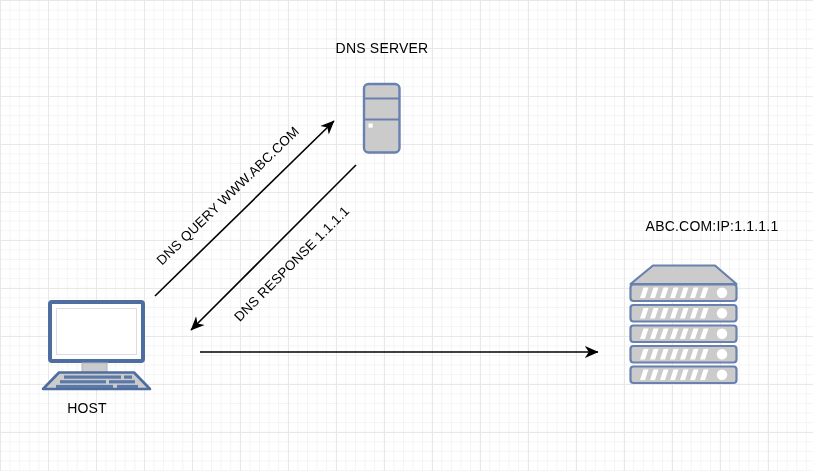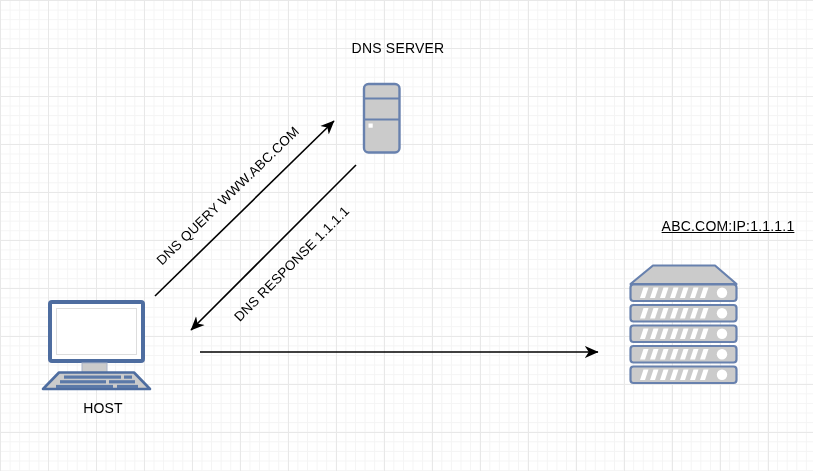--- a/index.html
+++ b/index.html
@@ -32,38 +32,37 @@
   .lbl {
     position: absolute;
     white-space: nowrap;
     color: #000000;
     font-size: 14px;
     letter-spacing: 0.2px;
     line-height: 1;
   }
   .node-label {
     transform: translateX(-50%);
-    margin-left: 16px;
   }
   .edge-label {
     font-size: 13.5px;
   }
   .edge-label.query {
     left: 228px;
     top: 196px;
     transform: translate(-50%, -50%) rotate(-44deg);
   }
   .edge-label.response {
     left: 292px;
     top: 264px;
     transform: translate(-50%, -50%) rotate(-45deg);
   }
   .lbl-dns-server { left: 382px; top: 41px; }
   .lbl-host       { left: 87px;  top: 401px; }
-  .lbl-abc        { left: 712px; top: 219px; text-decoration: underline; }
+  .lbl-abc        { left: 712px; top: 219px; }
 </style>
 </head>
 <body>
 
 <div class="canvas">
 
   <svg class="layer" viewBox="0 0 813 471" xmlns="http://www.w3.org/2000/svg">
     <defs>
       <marker id="arrowhead" viewBox="0 0 10 10" refX="9.2" refY="5" markerWidth="9" markerHeight="9" orient="auto">
         <path d="M0,0.8 L9.6,5 L0,9.2 L2.8,5 Z" fill="#000000"></path>

